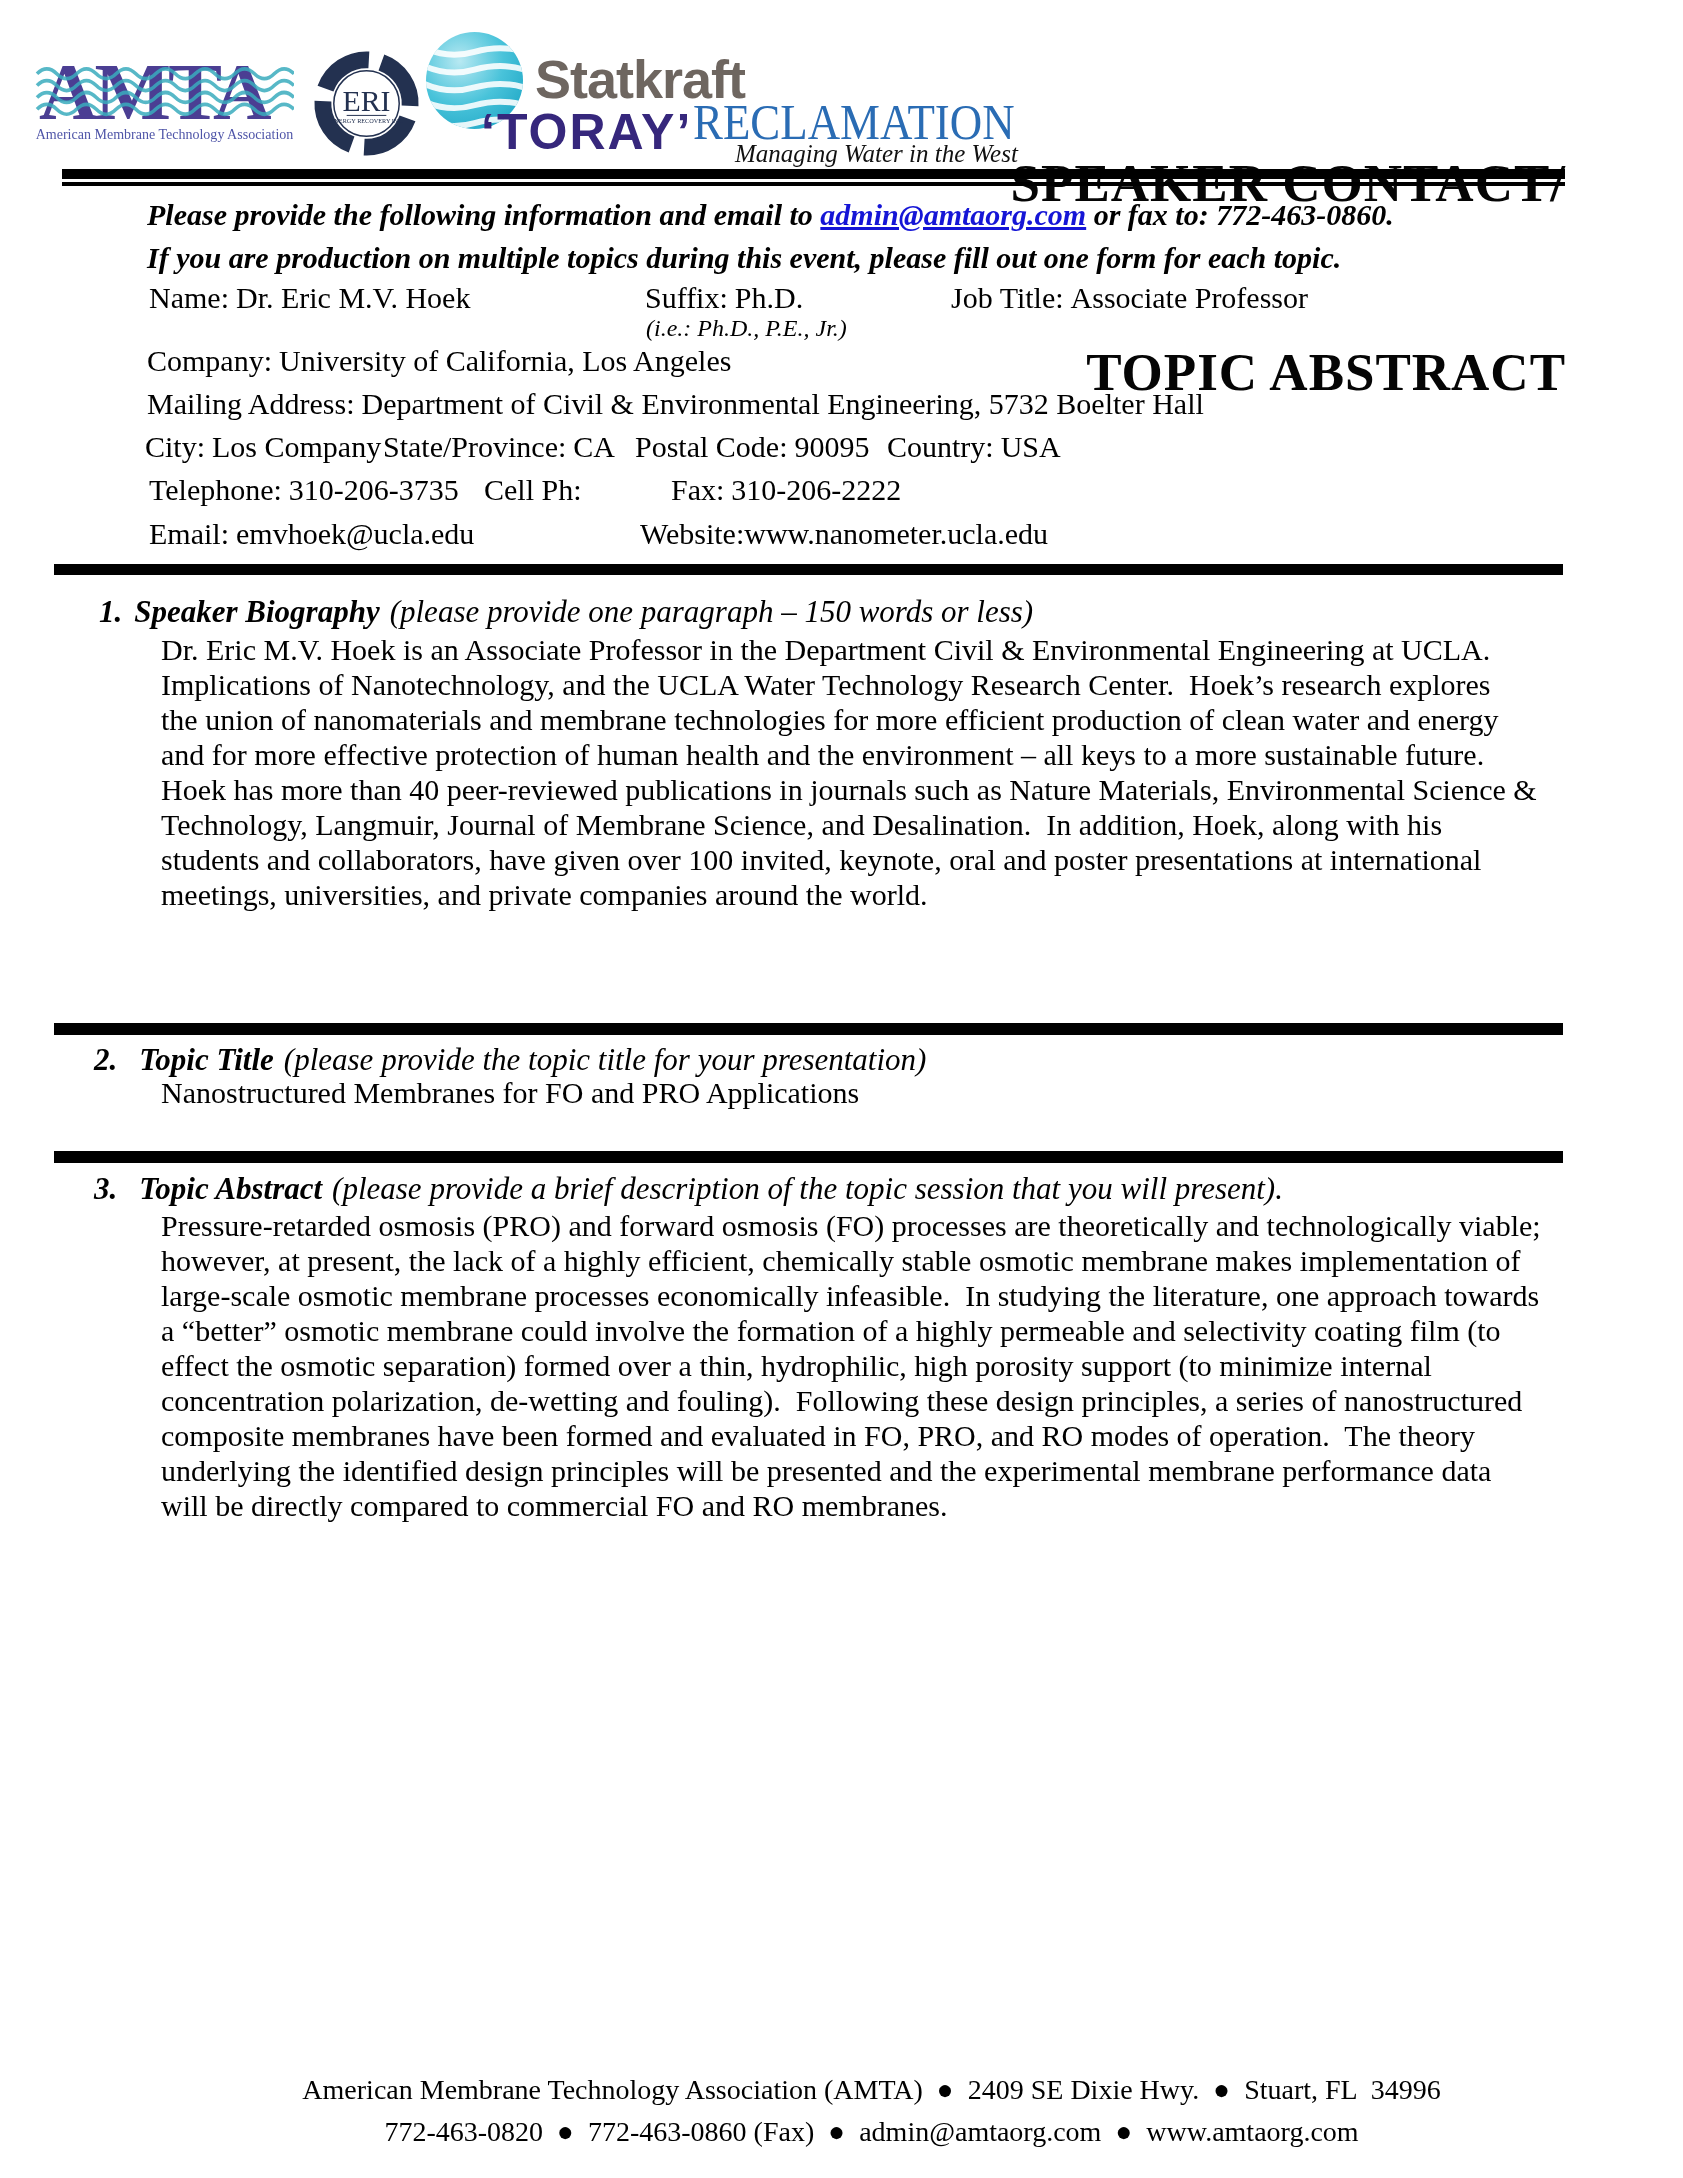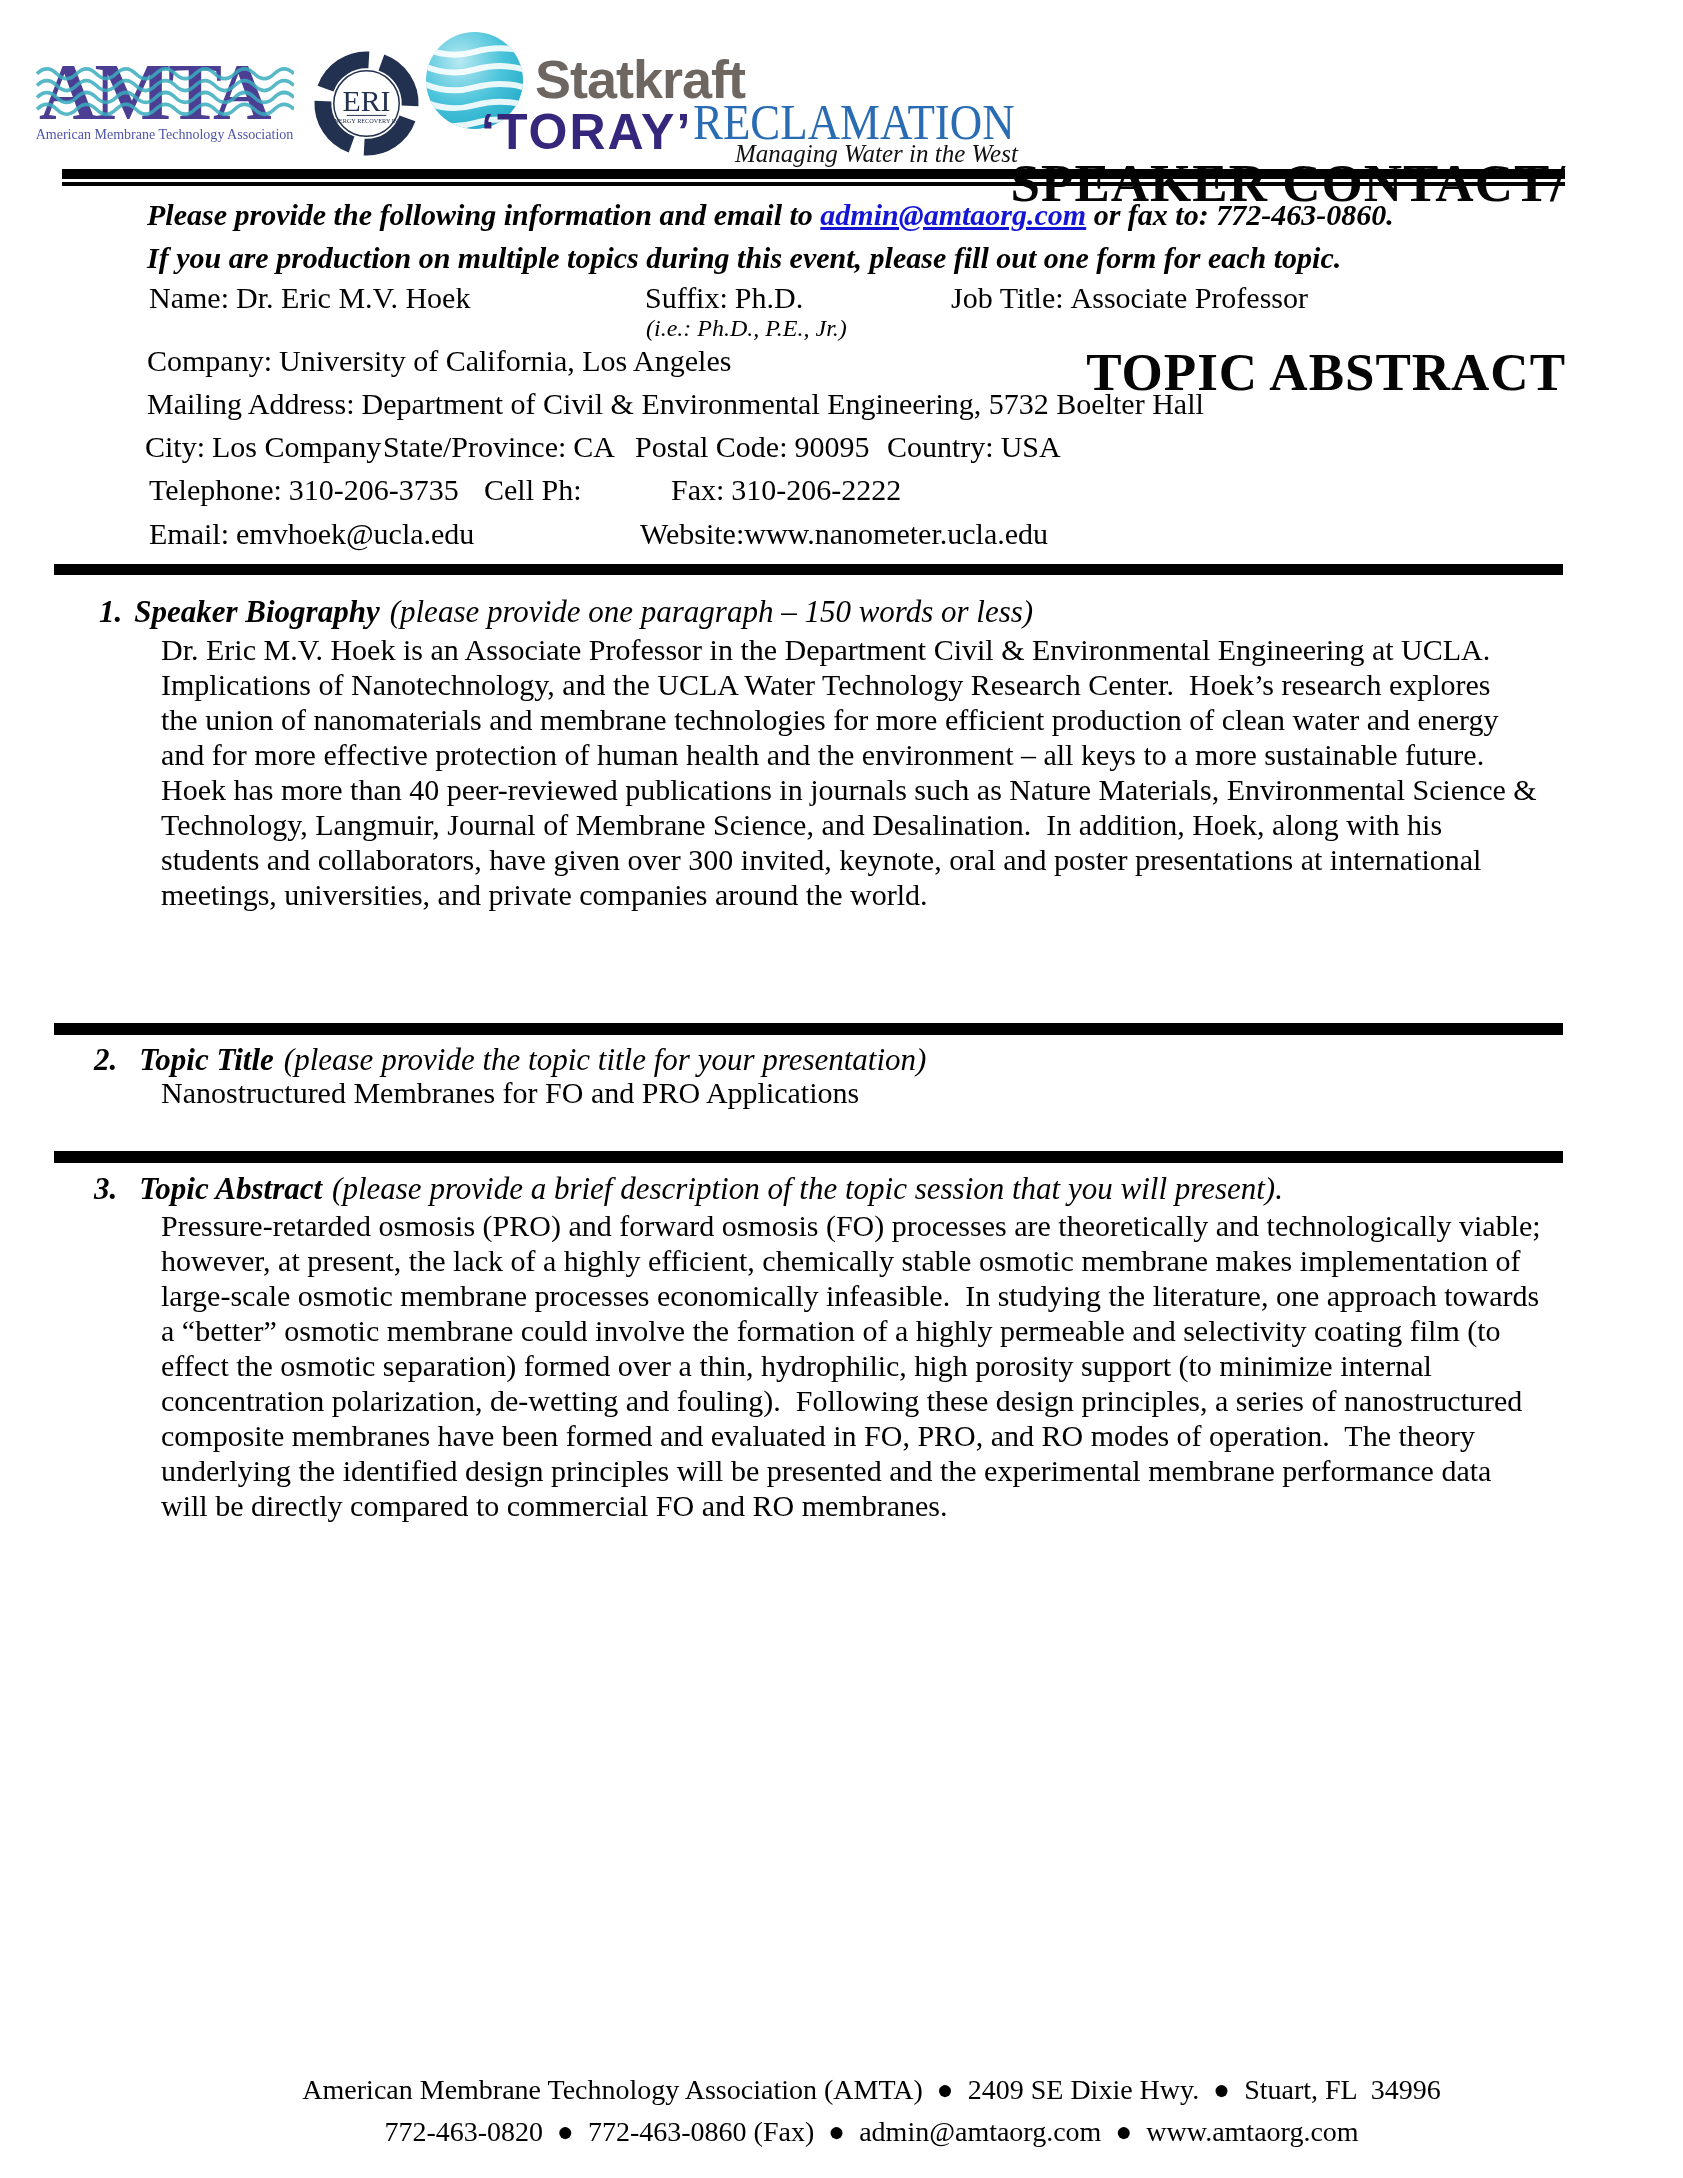--- a/index.html
+++ b/index.html
@@ -184,21 +184,21 @@
 
   <div class="bar bar-1"></div>
   <div class="sechead sec1-head"><span class="num">1.</span><span class="ttl">Speaker Biography</span><span class="hint">(please provide one paragraph – 150 words or less)</span></div>
   <div class="para para-bio">
     <div>Dr. Eric M.V. Hoek is an Associate Professor in the Department Civil &amp; Environmental Engineering at UCLA.</div>
     <div>Implications of Nanotechnology, and the UCLA Water Technology Research Center.  Hoek’s research explores</div>
     <div>the union of nanomaterials and membrane technologies for more efficient production of clean water and energy</div>
     <div>and for more effective protection of human health and the environment – all keys to a more sustainable future.</div>
     <div>Hoek has more than 40 peer-reviewed publications in journals such as Nature Materials, Environmental Science &amp;</div>
     <div>Technology, Langmuir, Journal of Membrane Science, and Desalination.  In addition, Hoek, along with his</div>
-    <div>students and collaborators, have given over 300 invited, keynote, oral and poster presentations at international</div>
+    <div>students and collaborators, have given over 100 invited, keynote, oral and poster presentations at international</div>
     <div>meetings, universities, and private companies around the world.</div>
   </div>
 
   <div class="bar bar-2"></div>
   <div class="sechead wide sec2-head"><span class="num">2.</span><span class="ttl">Topic Title</span><span class="hint">(please provide the topic title for your presentation)</span></div>
   <div class="topic-title-value">Nanostructured Membranes for FO and PRO Applications</div>
 
   <div class="bar bar-3"></div>
   <div class="sechead wide sec3-head"><span class="num">3.</span><span class="ttl">Topic Abstract</span><span class="hint">(please provide a brief description of the topic session that you will present).</span></div>
   <div class="para para-abs">

